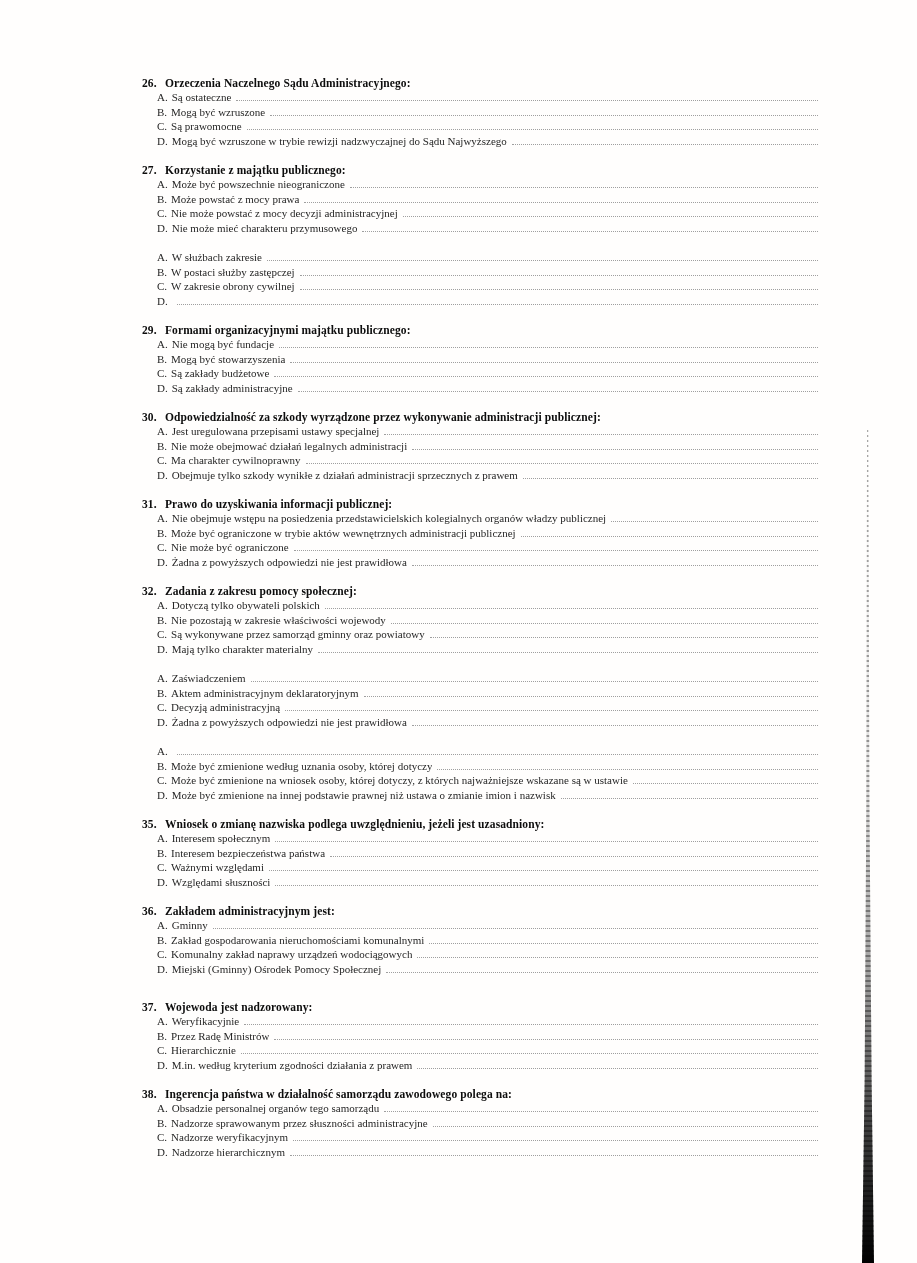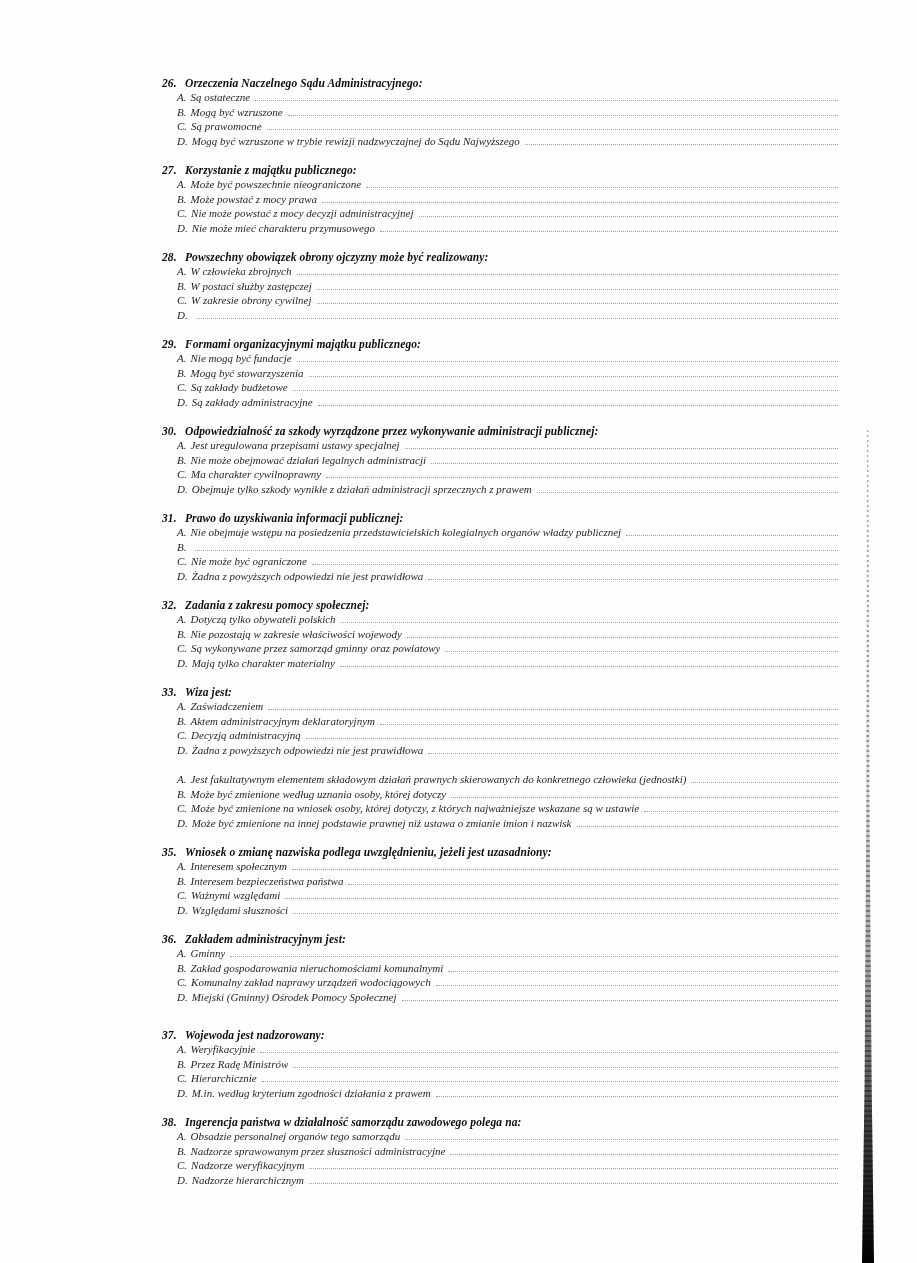--- a/index.html
+++ b/index.html
@@ -7,24 +7,23 @@
     position: relative;
     width: 917px;
     height: 1263px;
     background: #fffefd;
     overflow: hidden;
     font-family: "Liberation Serif", serif;
     color: #1c1c1c;
   }
   .content {
     position: absolute;
-    left: 162px;
+    left: 142px;
     top: 76px;
     width: 676px;
-    font-style: italic;
   }
   .question { margin-bottom: 15px; }
   .q-header {
     display: flex;
     font-weight: bold;
     font-size: 11.5px;
     line-height: 14px;
     color: #0d0d0d;
     letter-spacing: 0.1px;
   }
@@ -128,29 +127,25 @@
       </div>
           <div class="option">
         <span class="opt-label">D.</span>
         <span class="opt-text">Nie może mieć charakteru przymusowego</span>
         <span class="leader"></span>
       </div>
         </div>
   </div>
 
   <div class="question">
-    <div class="q-header">
-      <span class="q-num">28.</span>
-      <span class="q-title">Powszechny obowiązek obrony ojczyzny może być realizowany:</span>
-    </div>
-    <div class="options">
-
-    <div class="option">
-        <span class="opt-label">A.</span>
-        <span class="opt-text">W człowieka zbrojnych</span>
+    <div class="options">
+
+    <div class="option">
+        <span class="opt-label">A.</span>
+        <span class="opt-text">W służbach zakresie</span>
         <span class="leader"></span>
       </div>
           <div class="option">
         <span class="opt-label">B.</span>
         <span class="opt-text">W postaci służby zastępczej</span>
         <span class="leader"></span>
       </div>
           <div class="option">
         <span class="opt-label">C.</span>
         <span class="opt-text">W zakresie obrony cywilnej</span>
@@ -230,20 +225,21 @@
     </div>
     <div class="options">
 
     <div class="option">
         <span class="opt-label">A.</span>
         <span class="opt-text">Nie obejmuje wstępu na posiedzenia przedstawicielskich kolegialnych organów władzy publicznej</span>
         <span class="leader"></span>
       </div>
           <div class="option">
         <span class="opt-label">B.</span>
+        <span class="opt-text">Może być ograniczone w trybie aktów wewnętrznych administracji publicznej</span>
         <span class="leader"></span>
       </div>
           <div class="option">
         <span class="opt-label">C.</span>
         <span class="opt-text">Nie może być ograniczone</span>
         <span class="leader"></span>
       </div>
           <div class="option">
         <span class="opt-label">D.</span>
         <span class="opt-text">Żadna z powyższych odpowiedzi nie jest prawidłowa</span>
@@ -276,24 +272,20 @@
       </div>
           <div class="option">
         <span class="opt-label">D.</span>
         <span class="opt-text">Mają tylko charakter materialny</span>
         <span class="leader"></span>
       </div>
         </div>
   </div>
 
   <div class="question">
-    <div class="q-header">
-      <span class="q-num">33.</span>
-      <span class="q-title">Wiza jest:</span>
-    </div>
     <div class="options">
 
     <div class="option">
         <span class="opt-label">A.</span>
         <span class="opt-text">Zaświadczeniem</span>
         <span class="leader"></span>
       </div>
           <div class="option">
         <span class="opt-label">B.</span>
         <span class="opt-text">Aktem administracyjnym deklaratoryjnym</span>
@@ -310,21 +302,20 @@
         <span class="leader"></span>
       </div>
         </div>
   </div>
 
   <div class="question">
     <div class="options">
 
     <div class="option">
         <span class="opt-label">A.</span>
-        <span class="opt-text">Jest fakultatywnym elementem składowym działań prawnych skierowanych do konkretnego człowieka (jednostki)</span>
         <span class="leader"></span>
       </div>
           <div class="option">
         <span class="opt-label">B.</span>
         <span class="opt-text">Może być zmienione według uznania osoby, której dotyczy</span>
         <span class="leader"></span>
       </div>
           <div class="option">
         <span class="opt-label">C.</span>
         <span class="opt-text">Może być zmienione na wniosek osoby, której dotyczy, z których najważniejsze wskazane są  w ustawie</span>

